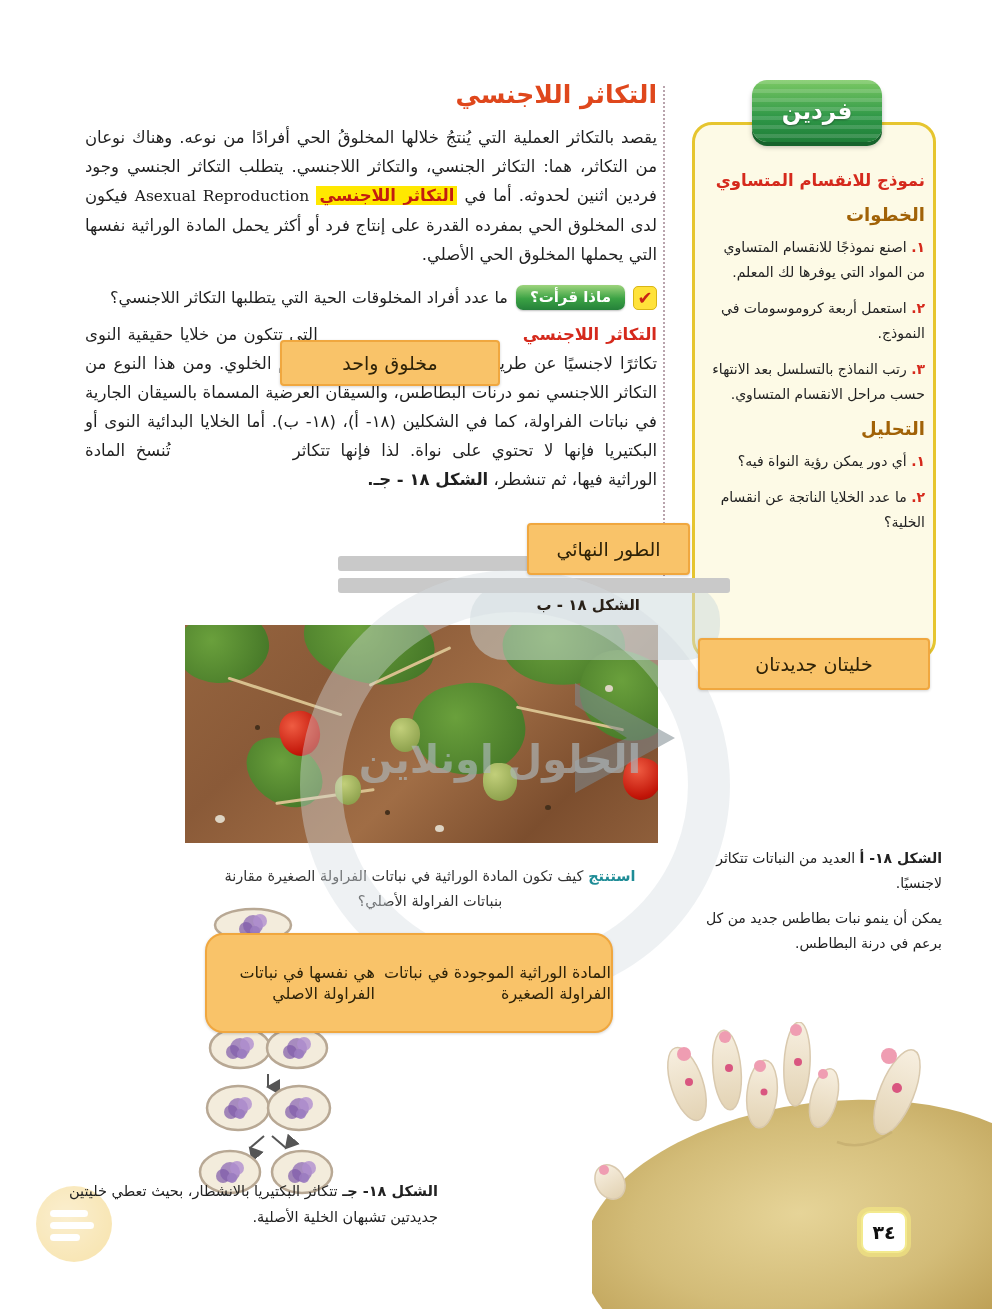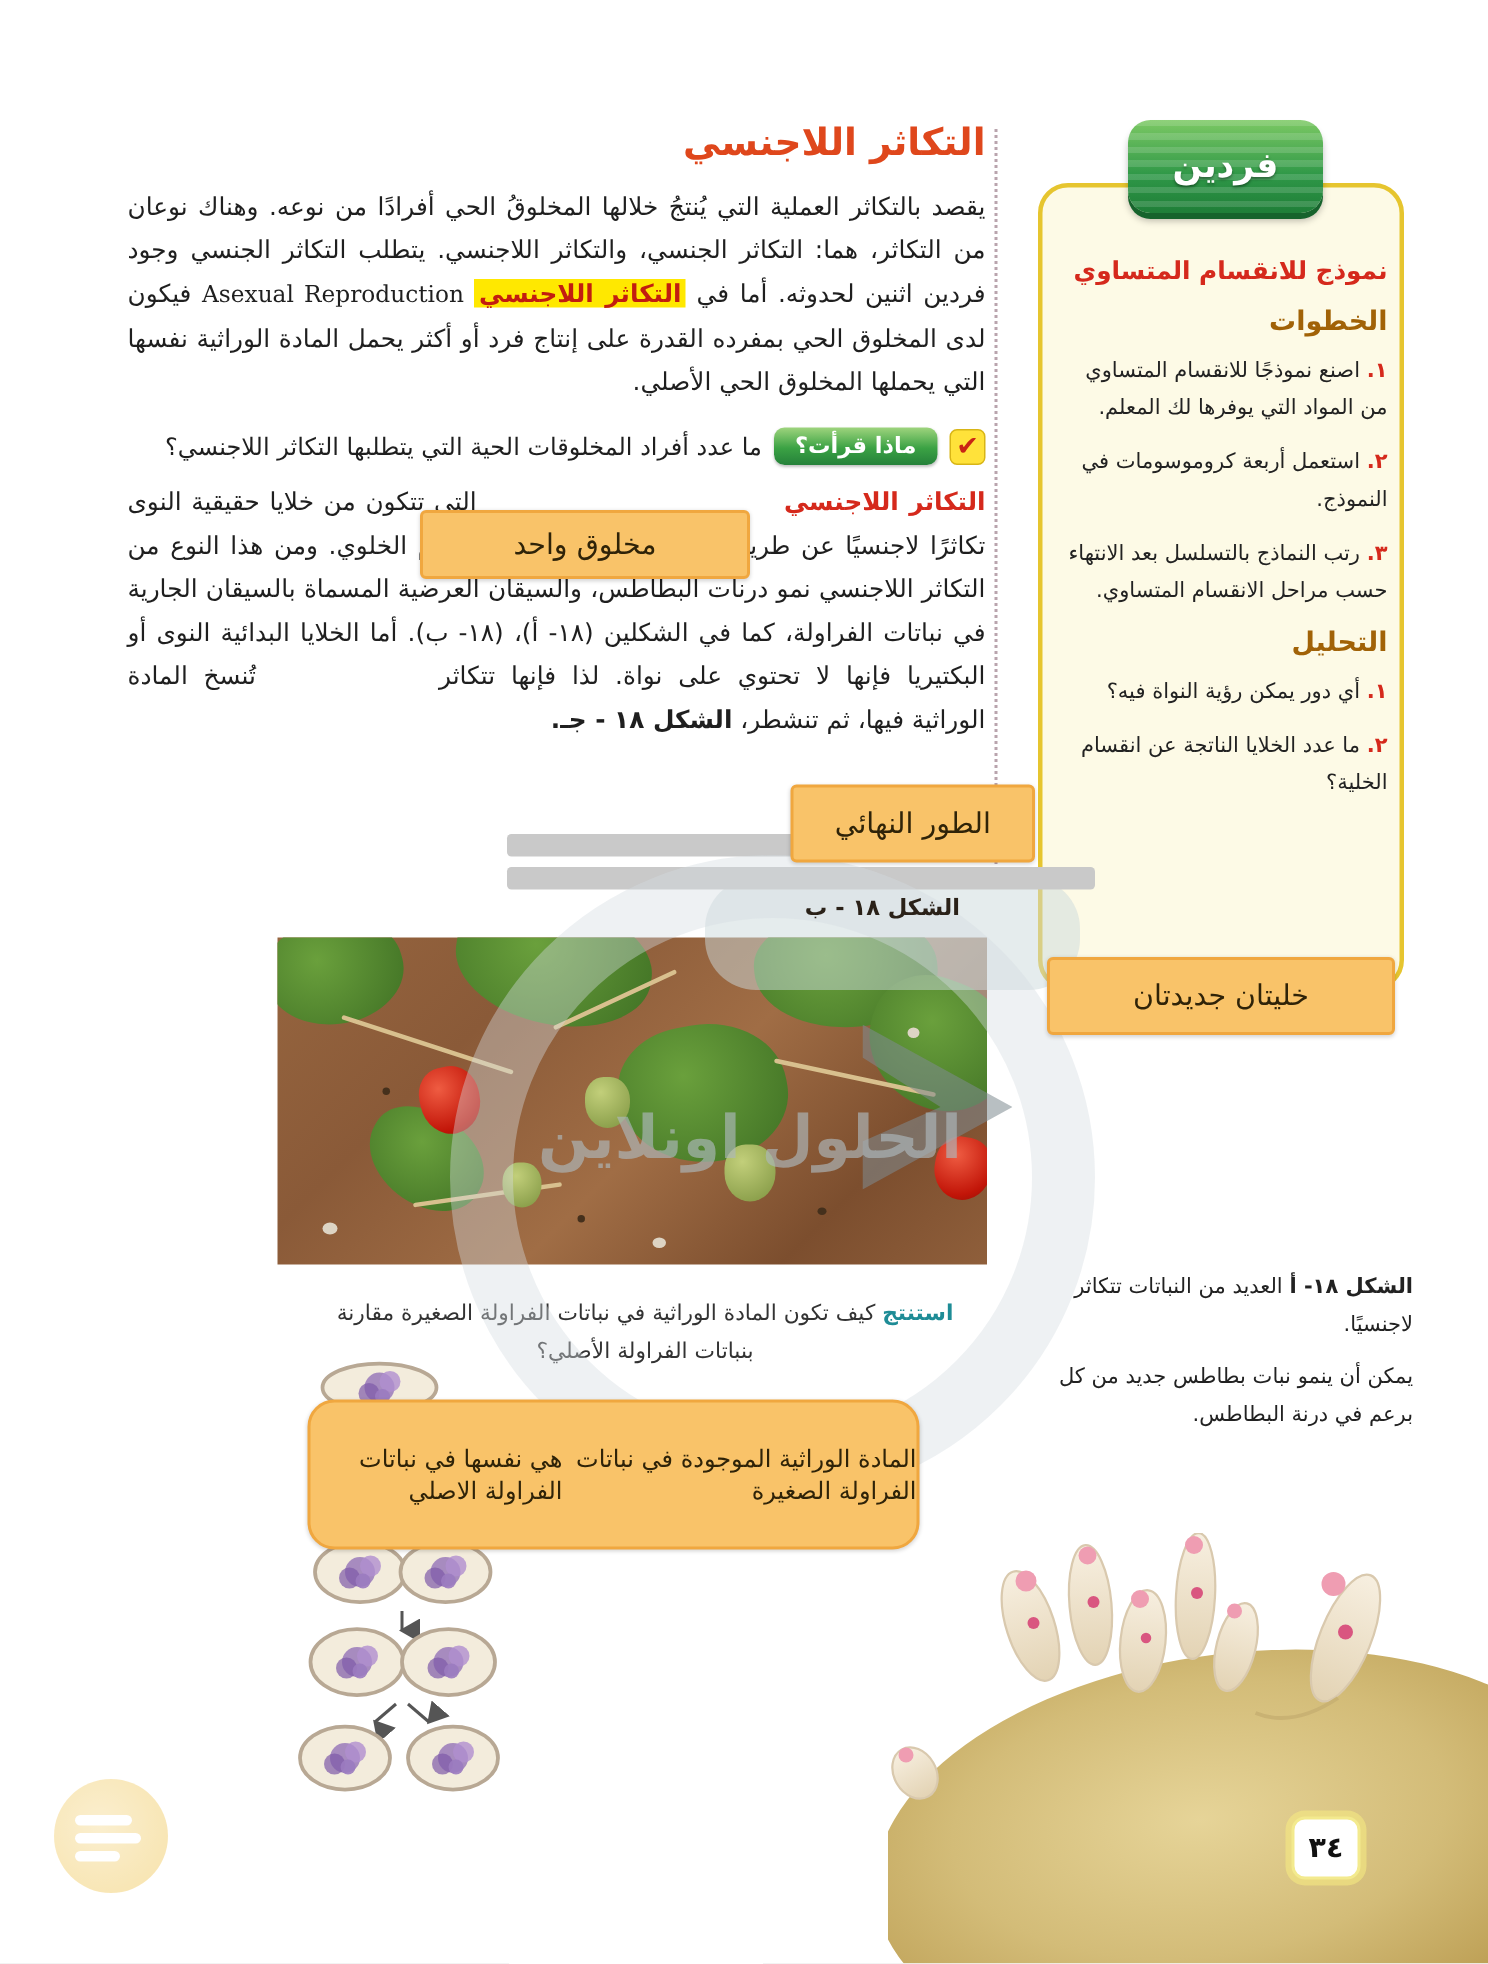--- a/index.html
+++ b/index.html
@@ -248,14 +248,18 @@
         <use href="#chrom" x="149" y="228"></use>
       <line x1="114" y1="256" x2="100" y2="268" stroke="#555" stroke-width="2" marker-end="url(#ah)"></line>
       <line x1="122" y1="256" x2="136" y2="268" stroke="#555" stroke-width="2" marker-end="url(#ah)"></line>
 
       <ellipse cx="80" cy="292" rx="30" ry="21" fill="#f3ecdc" stroke="#b8a894" stroke-width="2.5"></ellipse>
       <ellipse cx="152" cy="292" rx="30" ry="21" fill="#f3ecdc" stroke="#b8a894" stroke-width="2.5"></ellipse>
       <use href="#chrom" x="80" y="292"></use>
         <use href="#chrom" x="152" y="292"></use>
     </svg>
   </div>
+  <div class="fig-c-caption">
+    <b>الشكل ١٨- جـ</b>
+    <span>تتكاثر البكتيريا بالانشطار، بحيث تعطي خليتين جديدتين تشبهان الخلية الأصلية.</span>
+  </div>
 
 </div>
 
 </body></html>

